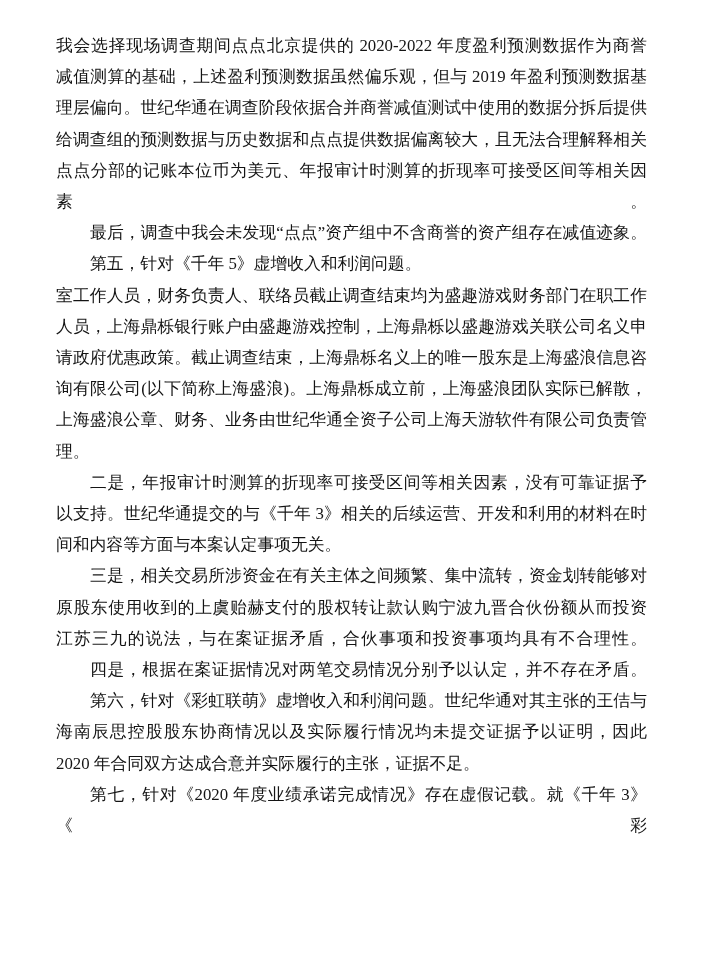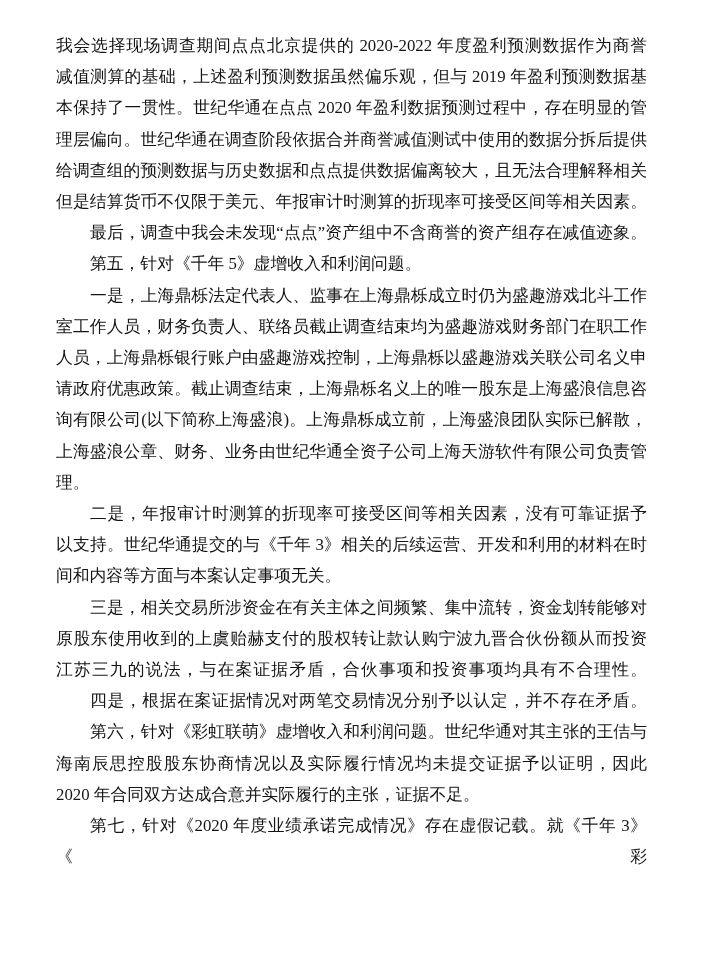--- a/index.html
+++ b/index.html
@@ -43,27 +43,25 @@
   }
 </style>
 </head>
 <body>
 
 <div class="page">
   <div class="doc-body">
 
   <div class="text-line justify">我会选择现场调查期间点点北京提供的 2020-2022 年度盈利预测数据作为商誉</div>
       <div class="text-line justify">减值测算的基础，上述盈利预测数据虽然偏乐观，但与 2019 年盈利预测数据基</div>
-      <div class="text-line justify">本保持了一贯性。世纪华通在点点 2020 年盈利数据预测过程中，存在明显的管</div>
       <div class="text-line justify">理层偏向。世纪华通在调查阶段依据合并商誉减值测试中使用的数据分拆后提供</div>
       <div class="text-line justify">给调查组的预测数据与历史数据和点点提供数据偏离较大，且无法合理解释相关</div>
-      <div class="text-line justify">但是结算货币不仅限于美元、年报审计时测算的折现率可接受区间等相关因素。</div>
+      <div class="text-line justify">点点分部的记账本位币为美元、年报审计时测算的折现率可接受区间等相关因素。</div>
       <div class="text-line indent justify">最后，调查中我会未发现“点点”资产组中不含商誉的资产组存在减值迹象。</div>
       <div class="text-line indent left">第五，针对《千年 5》虚增收入和利润问题。</div>
-      <div class="text-line indent justify">一是，上海鼎栎法定代表人、监事在上海鼎栎成立时仍为盛趣游戏北斗工作</div>
       <div class="text-line justify">室工作人员，财务负责人、联络员截止调查结束均为盛趣游戏财务部门在职工作</div>
       <div class="text-line justify">人员，上海鼎栎银行账户由盛趣游戏控制，上海鼎栎以盛趣游戏关联公司名义申</div>
       <div class="text-line justify">请政府优惠政策。截止调查结束，上海鼎栎名义上的唯一股东是上海盛浪信息咨</div>
       <div class="text-line justify">询有限公司(以下简称上海盛浪)。上海鼎栎成立前，上海盛浪团队实际已解散，</div>
       <div class="text-line justify">上海盛浪公章、财务、业务由世纪华通全资子公司上海天游软件有限公司负责管</div>
       <div class="text-line left">理。</div>
       <div class="text-line indent justify">二是，年报审计时测算的折现率可接受区间等相关因素，没有可靠证据予</div>
       <div class="text-line justify">以支持。世纪华通提交的与《千年 3》相关的后续运营、开发和利用的材料在时</div>
       <div class="text-line left">间和内容等方面与本案认定事项无关。</div>
       <div class="text-line indent justify">三是，相关交易所涉资金在有关主体之间频繁、集中流转，资金划转能够对</div>

